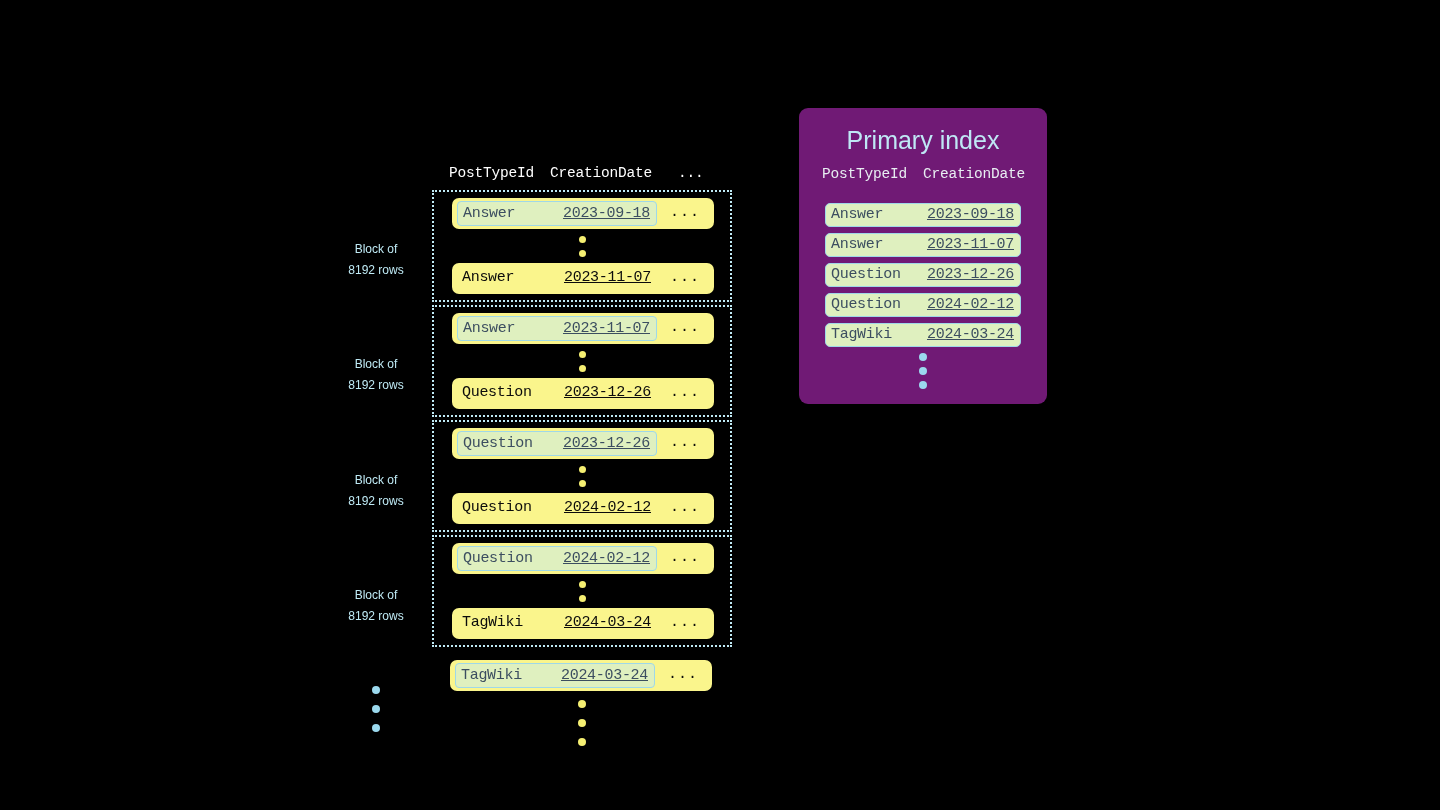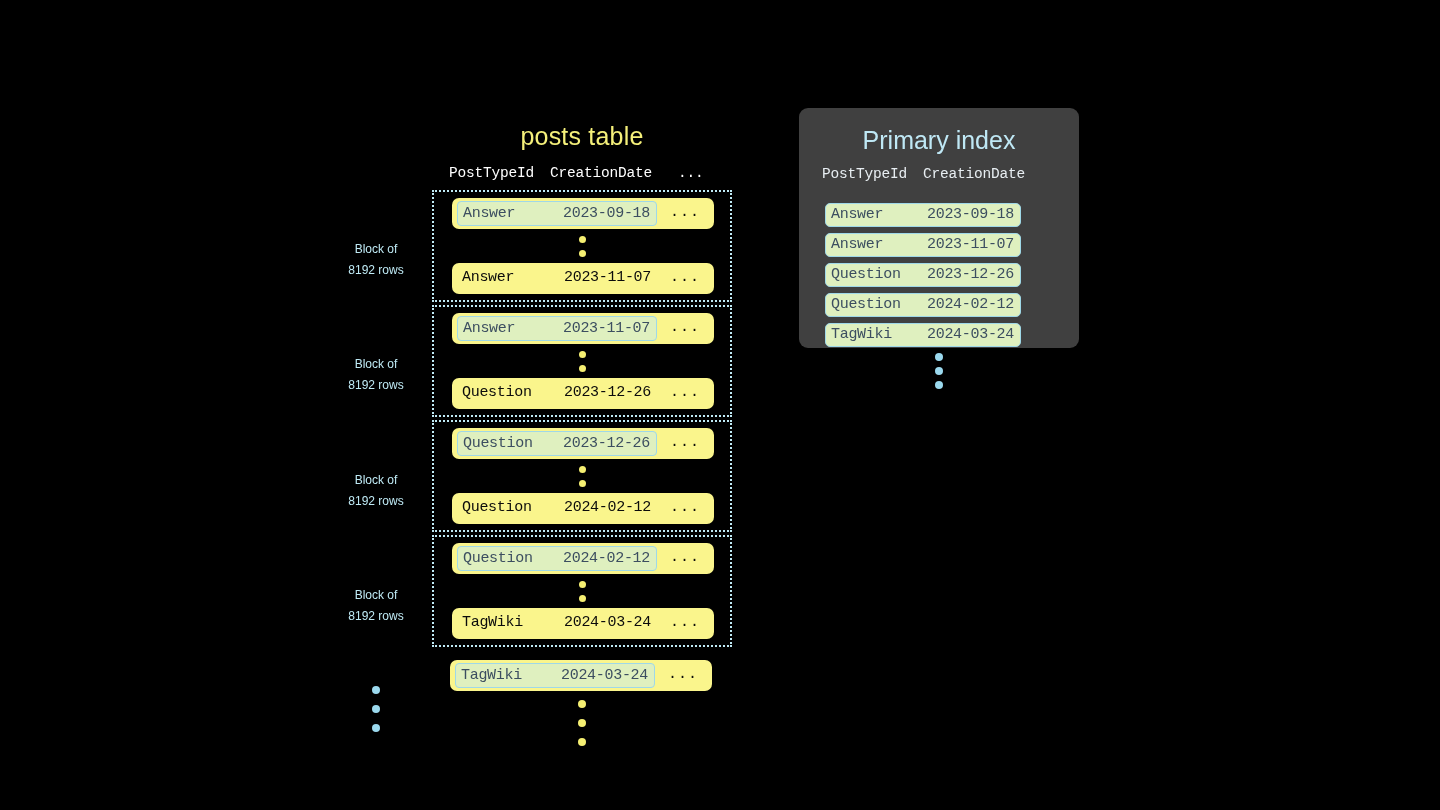--- a/index.html
+++ b/index.html
@@ -107,21 +107,21 @@
     position: absolute;
     top: 3px;
     font-family: "Liberation Mono", monospace;
     font-size: 15px;
     letter-spacing: -0.3px;
     color: #0b0b0b;
     white-space: nowrap;
   }
   .cellwrap.mark .c { color: #3c4e60; }
   .c-type { left: 5px; }
-  .c-date { right: 6px; }
+  .c-date { right: 6px; text-decoration: underline; }
 
   .row .ell {
     position: absolute;
     left: 218px;
     top: 6px;
     font-family: "Liberation Mono", monospace;
     font-size: 15px;
     color: #0b0b0b;
     letter-spacing: 1px;
   }
@@ -175,24 +175,23 @@
   }
   .tail-dots.yellow span { background: #f5ef72; }
   .tail-dots.blue span   { background: #9bd9ee; }
 
   
   .pindex {
     position: absolute;
     left: 799px;
     top: 108px;
     width: 248px;
-    height: 240px;
-    background: #404040;
+    height: 296px;
+    background: #701a75;
     border-radius: 9px;
-    padding-left: 32px;
   }
   .pindex-title {
     position: absolute;
     left: 0;
     top: 18px;
     width: 100%;
     text-align: center;
     color: #bfe8f5;
     font-size: 25px;
     font-family: "Liberation Sans", sans-serif;
@@ -256,21 +255,20 @@
     height: 8px;
     border-radius: 50%;
     background: #9bd9ee;
   }
 </style>
 </head>
 <body>
 
 <div class="stage">
 
-  <div class="posts-title">posts table</div>
 
   <div class="posts-colheads">
     <span class="ch ch-ptid">PostTypeId</span>
     <span class="ch ch-cdate">CreationDate</span>
     <span class="ch ch-ell">...</span>
   </div>
 
   <div class="blk-label" style="left:306px; top:239px;">
     <div>Block of</div>
     <div>8192 rows</div>

